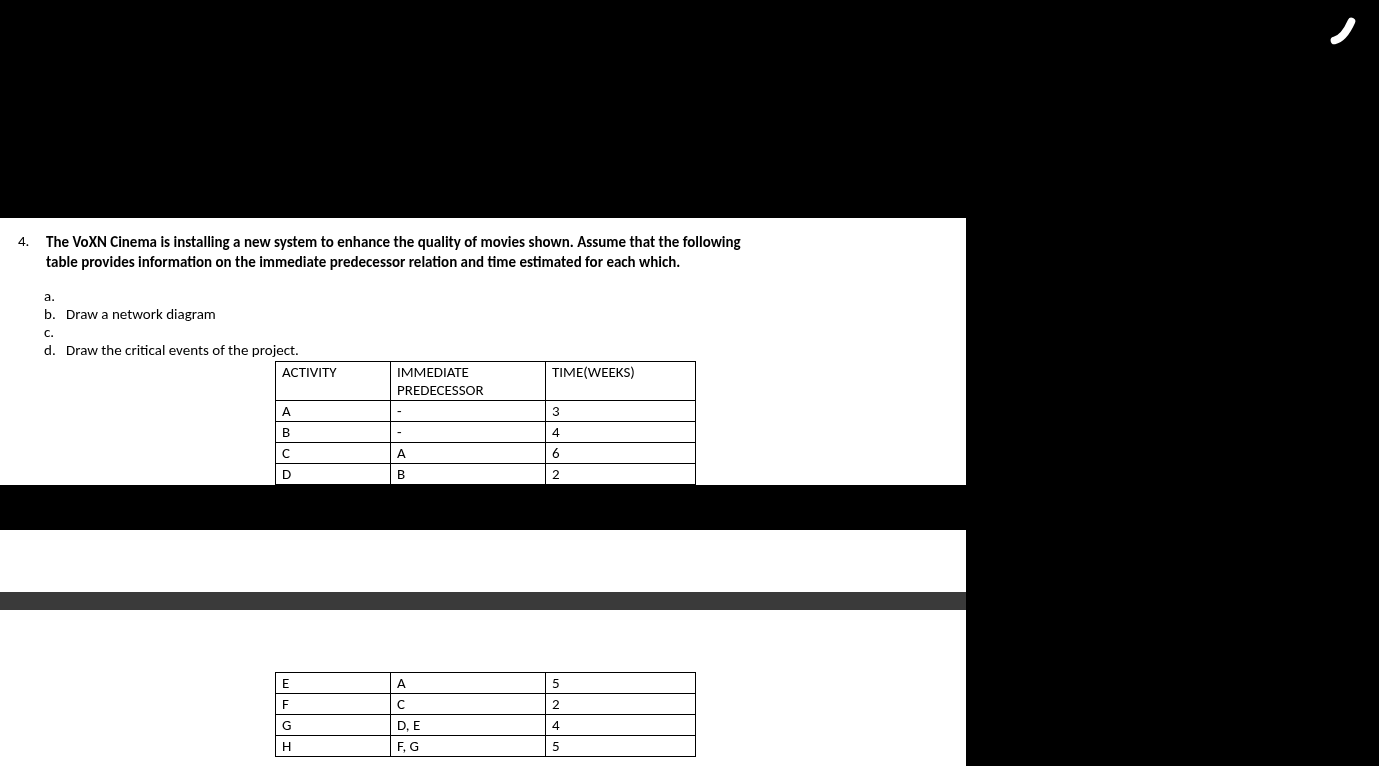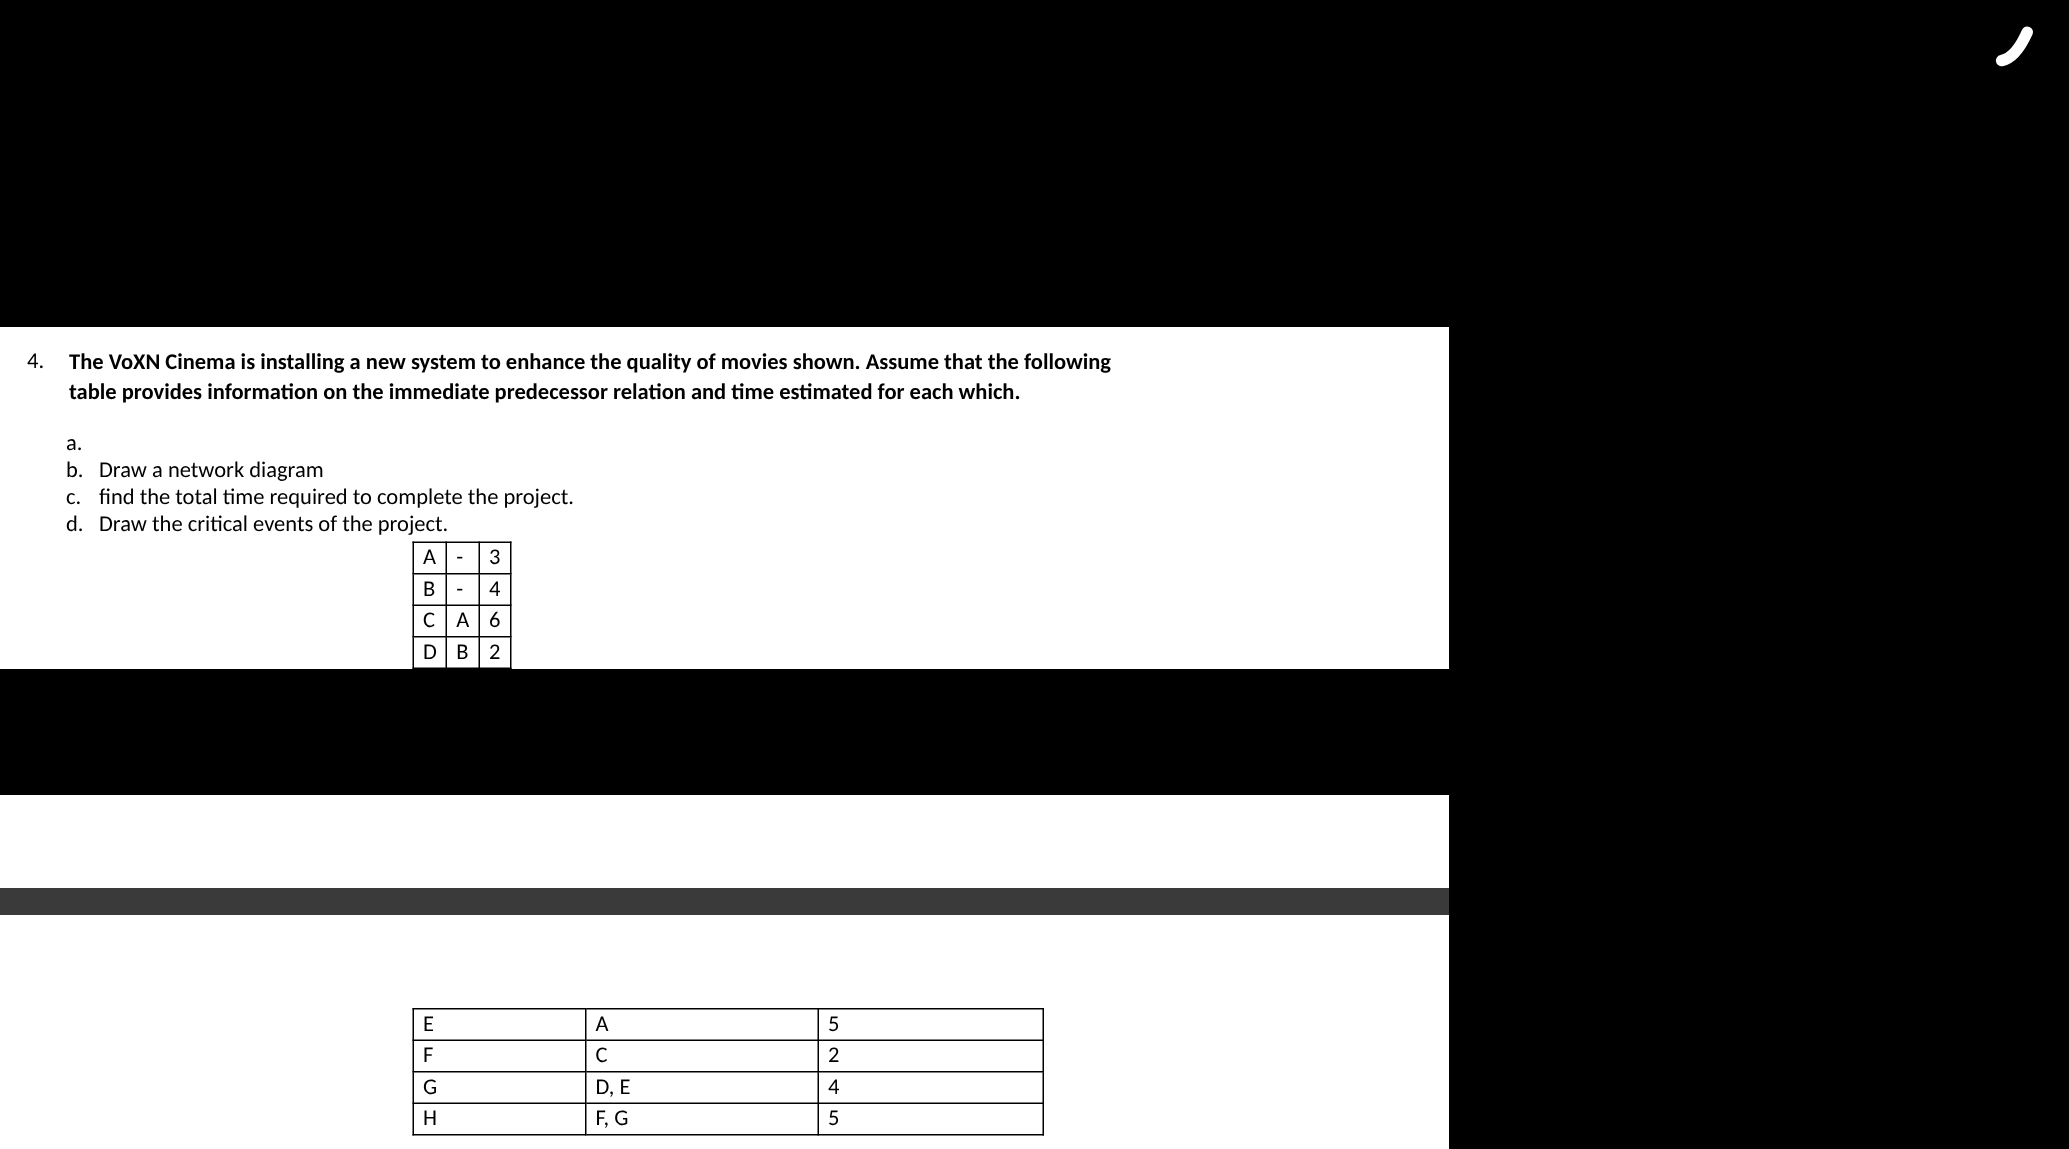--- a/index.html
+++ b/index.html
@@ -147,31 +147,38 @@
     <div class="sub-list">
       <div class="sub-line">
         <div class="sub-letter">a.</div>
       </div>
       <div class="sub-line">
         <div class="sub-letter">b.</div>
         <div>Draw a network diagram</div>
       </div>
       <div class="sub-line">
         <div class="sub-letter">c.</div>
-        <div>find the total time required to complete the project.</div>
       </div>
       <div class="sub-line">
         <div class="sub-letter">d.</div>
         <div>Draw the critical events of the project.</div>
       </div>
     </div>
 
     <div class="table-wrap">
       <table class="act">
         <tbody>
+            <tr>
+          <th class="col-act">ACTIVITY</th>
+          <th class="col-pre">
+            <span>IMMEDIATE</span><br>
+            <span>PREDECESSOR</span>
+          </th>
+          <th class="col-time">TIME(WEEKS)</th>
+        </tr>
         <tr>
           <td>A</td>
           <td>-</td>
           <td>3</td>
         </tr>
         <tr>
           <td>B</td>
           <td>-</td>
           <td>4</td>
         </tr>

